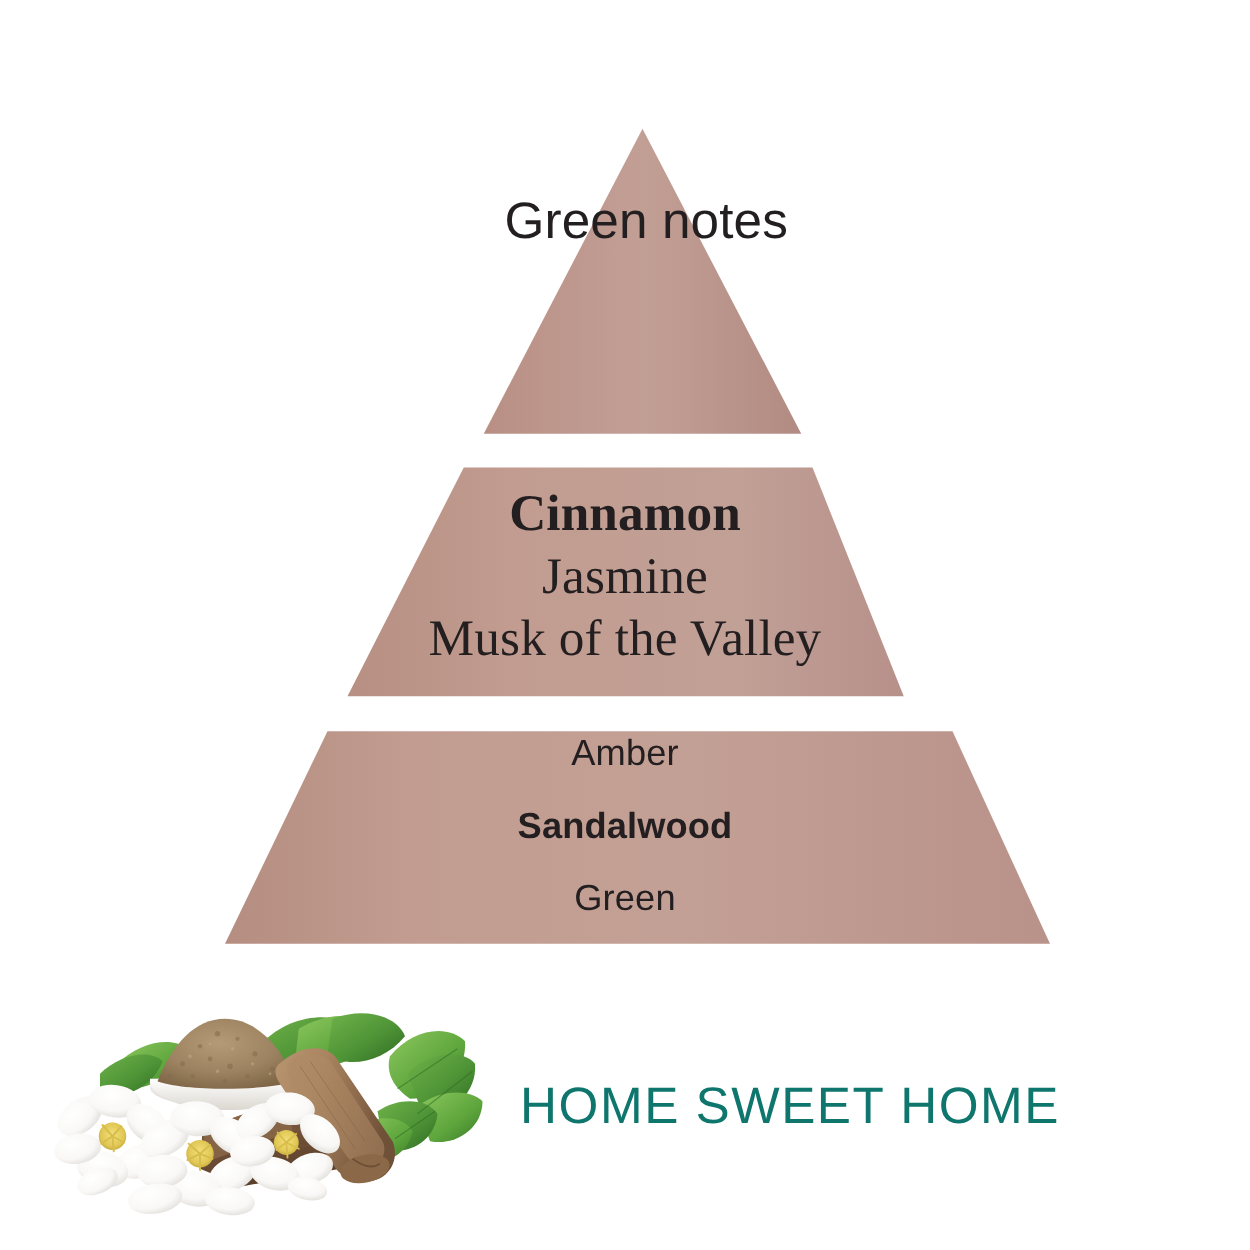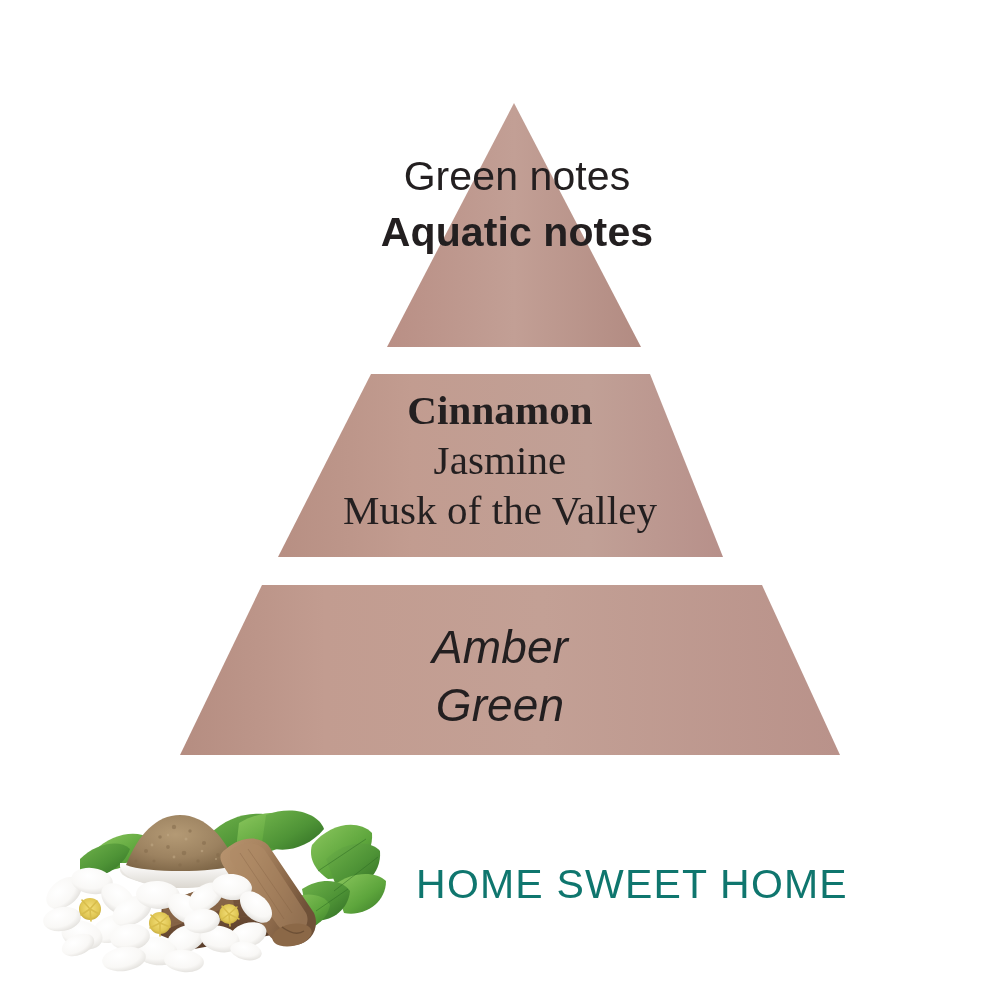--- a/index.html
+++ b/index.html
@@ -54,23 +54,22 @@
 
   
   #tier-middle-text {
     top: 385px;
     font-size: 41px;
   }
   #tier-middle-text .note-line { line-height: 50px; font-family: Liberation Serif, serif; }
 
   
   #tier-bottom-text {
-    top: 618px;
-    font-size: 46px;
-    font-style: italic;
+    top: 574px;
+    font-size: 29px;
   }
   #tier-bottom-text .note-line { line-height: 58px; }
 
   
   #caption {
     position: absolute;
     left: 390px;
     top: 861px;
     width: 484px;
     text-align: center;
@@ -118,31 +117,31 @@
 
     <polygon points="514,103 641,347 387,347" fill="url(#tierGradTop)"></polygon>
 
     <polygon points="371,374 650,374 723,557 278,557" fill="url(#tierGradMid)"></polygon>
 
     <polygon points="262,585 762,585 840,755 180,755" fill="url(#tierGrad)"></polygon>
   </svg>
 
   <div class="tier-text" id="tier-top-text">
     <span class="note-line">Green notes</span>
-    <span class="note-line bold">Aquatic notes</span>
   </div>
 
   <div class="tier-text" id="tier-middle-text">
     <span class="note-line bold">Cinnamon</span>
     <span class="note-line">Jasmine</span>
     <span class="note-line">Musk of the Valley</span>
   </div>
 
   <div class="tier-text" id="tier-bottom-text">
     <span class="note-line">Amber</span>
+    <span class="note-line bold">Sandalwood</span>
     <span class="note-line">Green</span>
   </div>
 
   <div id="caption">HOME SWEET HOME</div>
 
   <svg id="botanical" viewBox="0 0 370 185">
     <defs>
       <radialGradient id="petalG" cx="40%" cy="32%" r="72%">
         <stop offset="0%" stop-color="#ffffff"></stop>
         <stop offset="68%" stop-color="#f9f8f6"></stop>

